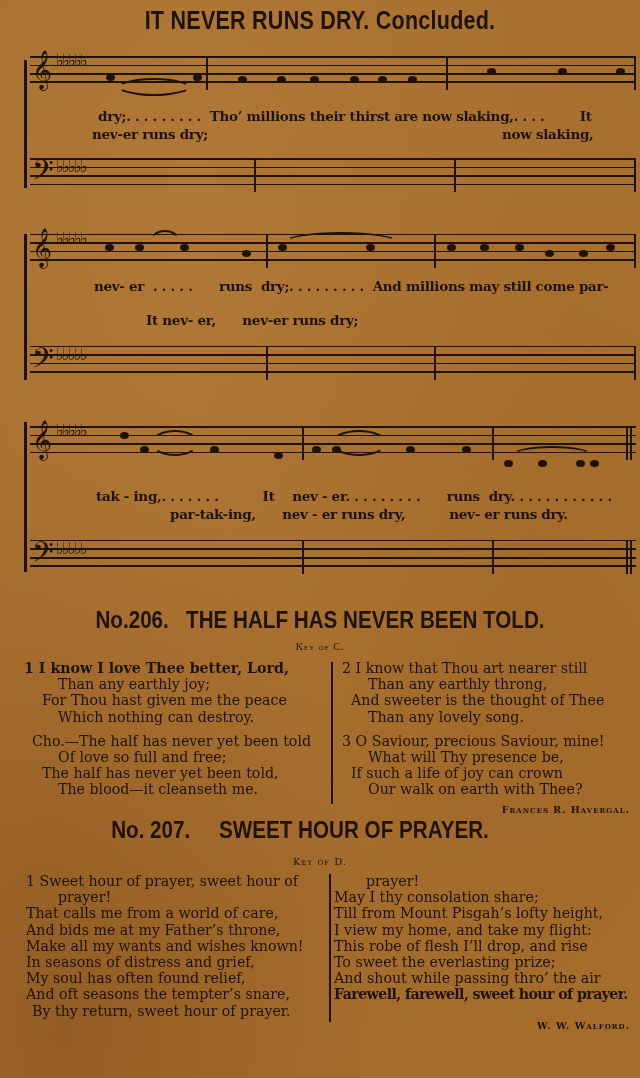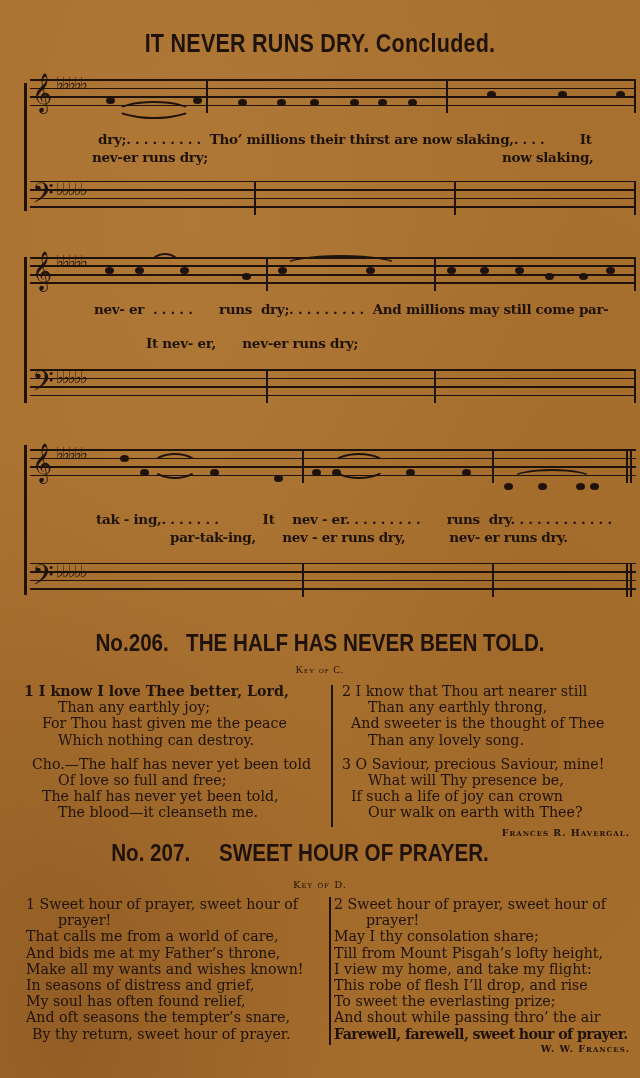--- a/index.html
+++ b/index.html
@@ -7,21 +7,21 @@
       width: 640px; height: 1078px; overflow: hidden;
       background: #a8702e;
       background-image:
         radial-gradient(ellipse at 30% 20%, rgba(190,135,70,0.35), transparent 60%),
         radial-gradient(ellipse at 80% 70%, rgba(150,95,35,0.35), transparent 55%),
         radial-gradient(ellipse at 10% 95%, rgba(120,70,25,0.45), transparent 40%);
       font-family: "DejaVu Serif", serif;
       color: #1e120a;
       position: relative;
     }
-    .page { position: absolute; inset: 0; margin-top: 23px; }
+    .page { position: absolute; inset: 0; }
     .title-top {
       position: absolute; top: 6px; left: 0; width: 640px; text-align: center;
       font-family: "Liberation Sans", sans-serif; font-weight: bold;
       font-size: 25px; letter-spacing: 0.3px; transform: scaleX(0.86); transform-origin: center;
     }
     
     .system { position: absolute; left: 30px; width: 606px; }
     .staff {
       position: absolute; left: 0; width: 606px; height: 34px;
       background-image: repeating-linear-gradient(to bottom, #1e120a 0, #1e120a 1.5px, transparent 1.5px, transparent 8.5px);
@@ -213,26 +213,25 @@
     <div>Make all my wants and wishes known!</div>
     <div>In seasons of distress and grief,</div>
     <div>My soul has often found relief,</div>
     <div>And oft seasons the tempter’s snare,</div>
     <div style="padding-left:6px;">By thy return, sweet hour of prayer.</div>
   </div>
 
   <div class="vrule" style="top:874px;left:329px;height:148px;"></div>
 
   <div class="col" style="top:873px;left:334px;width:306px;">
-    <div>2 Sweet hour of prayer, sweet hour of</div>
     <div style="padding-left:32px;">prayer!</div>
     <div>May I thy consolation share;</div>
     <div>Till from Mount Pisgah’s lofty height,</div>
     <div>I view my home, and take my flight:</div>
     <div>This robe of flesh I’ll drop, and rise</div>
     <div>To sweet the everlasting prize;</div>
     <div>And shout while passing thro’ the air</div>
     <div style="font-weight:bold;letter-spacing:-0.6px;">Farewell, farewell, sweet hour of prayer.</div>
   </div>
 
-  <div class="author" style="top:1020px;right:10px;">W. W. Frances.</div>
+  <div class="author" style="top:1020px;right:10px;">W. W. Walford.</div>
 
 </div>
 
 </body></html>

